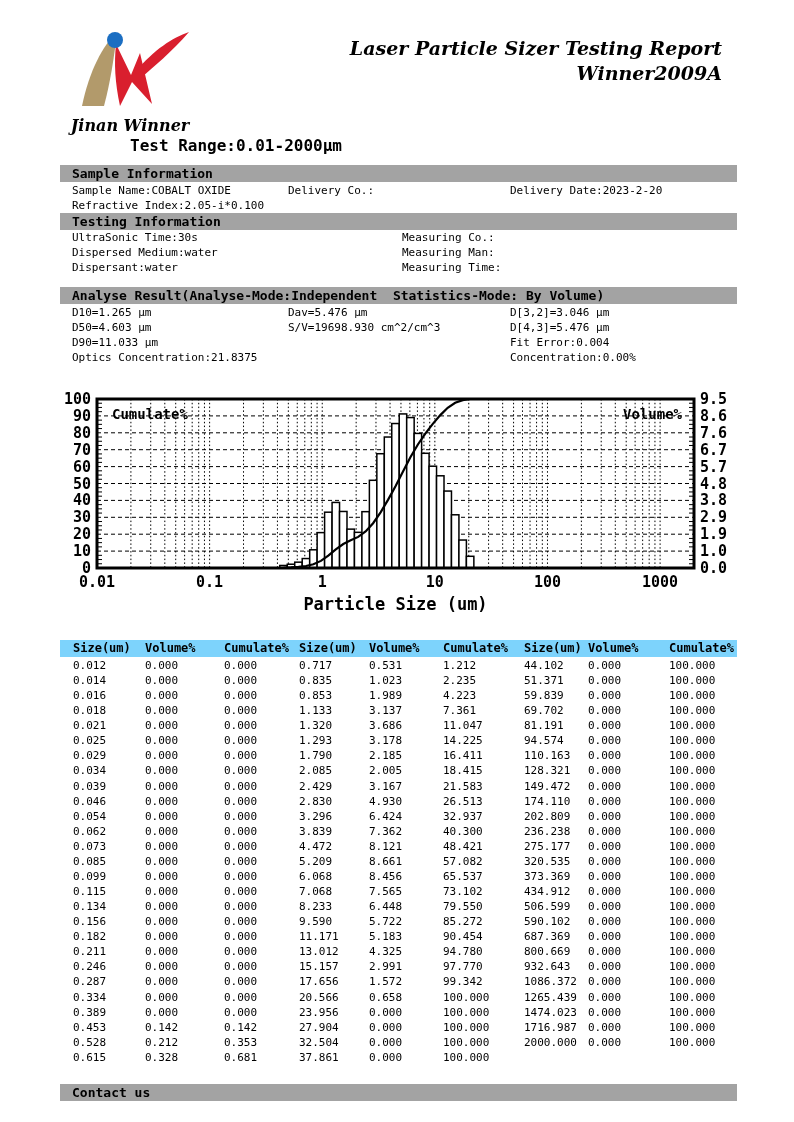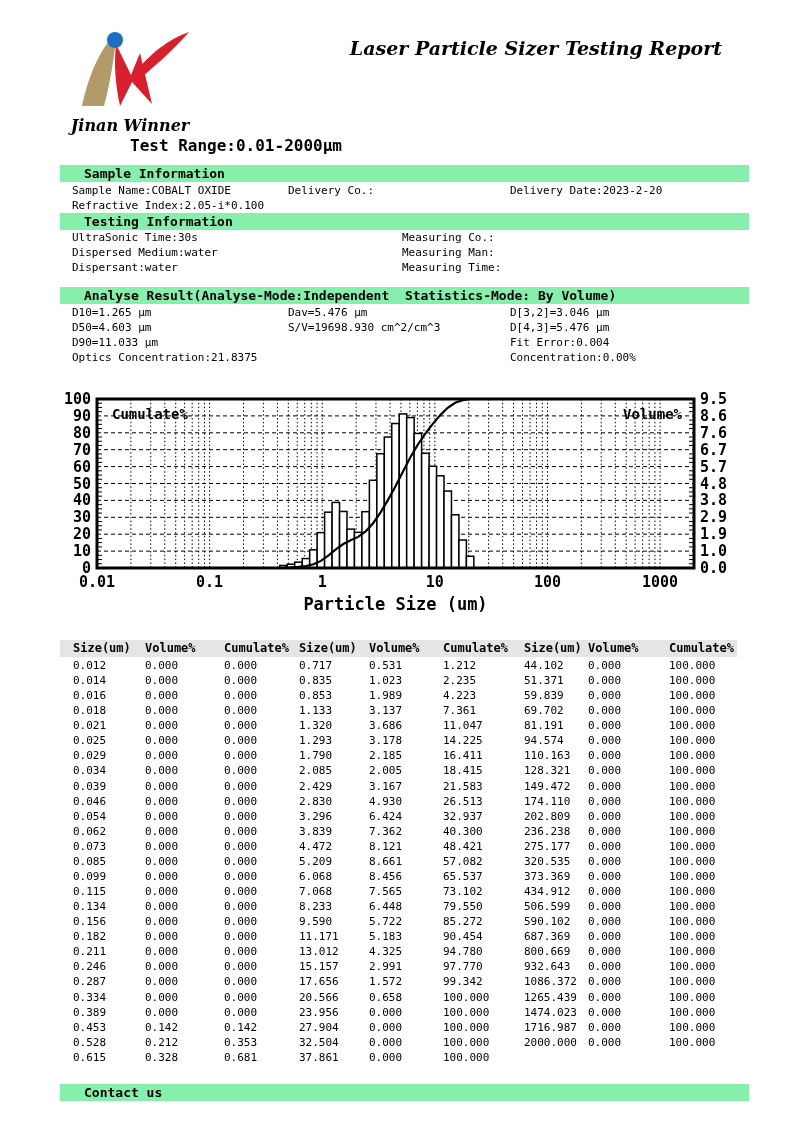--- a/index.html
+++ b/index.html
@@ -1,33 +1,33 @@
 <!DOCTYPE html>
 <html><head>
 <meta charset="utf-8">
 <style>
   html,body{margin:0;padding:0;background:#fff;}
   body{width:794px;height:1122px;position:relative;overflow:hidden;
        font-family:"DejaVu Sans Mono",monospace;color:#000;}
-  .secbar{position:absolute;left:60px;width:665px;height:17px;background:#86efac;
-          font-weight:bold;font-size:13px;line-height:17px;padding-left:24px;white-space:pre;}
+  .secbar{position:absolute;left:60px;width:665px;height:17px;background:#a3a3a3;
+          font-weight:bold;font-size:13px;line-height:17px;padding-left:12px;white-space:pre;}
   .irow{position:absolute;left:60px;width:677px;height:15px;font-size:11px;}
   .irow span{position:absolute;top:0;white-space:pre;}
   .o0{left:12px}.o1{left:228px}.o2{left:450px}.om{left:342px}
   .logo-wrap{position:absolute;left:66px;top:30px;width:128px;text-align:center;}
   .logo-caption{font-family:"DejaVu Serif",serif;font-style:italic;font-weight:bold;
                 font-size:16px;margin-top:2px;}
   .title{position:absolute;top:36px;right:72px;text-align:right;
          font-family:"DejaVu Serif",serif;font-style:italic;font-weight:bold;
          font-size:19px;line-height:25px;}
   .meta{position:absolute;left:60px;top:136px;width:677px;height:16px;
         font-size:16px;font-weight:bold;}
   .meta span{position:absolute;white-space:pre;}
   .meta .m0{left:70px}.meta .m1{left:330px}
-  .thead{position:absolute;left:60px;top:640px;width:677px;height:17px;background:#e5e5e5;
+  .thead{position:absolute;left:60px;top:640px;width:677px;height:17px;background:#7dd3fc;
          font-size:12px;font-weight:bold;line-height:17px;}
   .thead span{position:absolute;white-space:pre;}
   #table-body{position:absolute;left:60px;top:659px;width:677px;height:410px;font-size:11px;}
   .trow{position:absolute;left:0;width:677px;height:15px;}
   .trow span{position:absolute;top:0;white-space:pre;}
   .t0{left:13px}.t1{left:85px}.t2{left:164px}.t3{left:239px}.t4{left:309px}
   .t5{left:383px}.t6{left:464px}.t7{left:528px}.t8{left:609px}
   #chart-svg{position:absolute;left:60px;top:390px;}
   #chart-svg text{font-family:"DejaVu Sans Mono",monospace;font-weight:bold;fill:#000;}
 </style>
@@ -39,20 +39,21 @@
     <path id="logo-tan" d="M12,76 C19,42 33,14 47,3 C44,28 40,54 34,76 Z" fill="#b29a6b"></path>
     <path id="logo-red1" d="M46,14 L61,45 L70,23 L82,74 L62,52 L50,76 C45,52 44,34 46,14 Z" fill="#d91f2e"></path>
     <path id="logo-red2" d="M65,42 C85,19 102,8 119,2 C101,23 84,36 71,48 Z" fill="#d91f2e"></path>
     <circle id="logo-blue" cx="45" cy="10" r="8" fill="#1b6ec2"></circle>
   </svg>
   <div class="logo-caption">Jinan Winner</div>
 </div>
 
 <div class="title">
   <div>Laser Particle Sizer Testing Report</div>
+  <div>Winner2009A</div>
 </div>
 
 <div class="meta">
   <span class="m0">Test Range:0.01-2000μm</span>
 </div>
 
 <div class="secbar" style="top:165px">Sample Information</div>
 <div class="irow" style="top:184px">
   <span class="o0">Sample Name:COBALT OXIDE</span>
   <span class="o1">Delivery Co.:</span>

